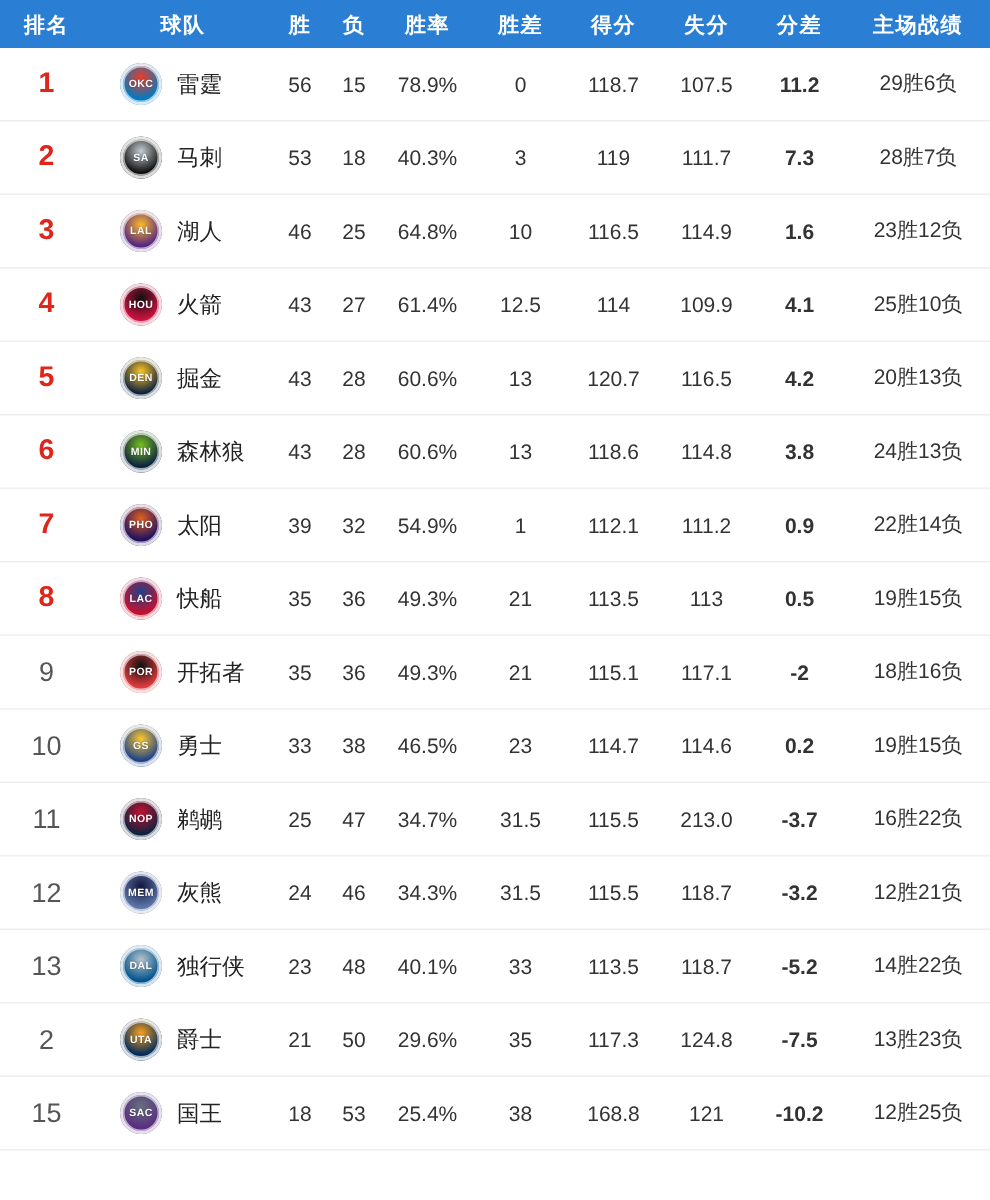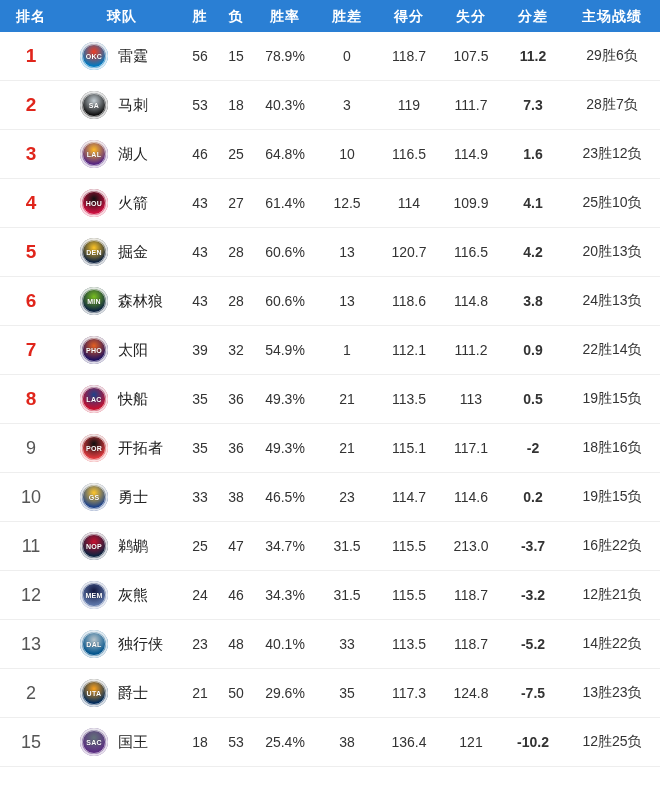--- a/index.html
+++ b/index.html
@@ -411,19 +411,19 @@
               <span class="logo-ring"></span>
               <span class="logo-txt">SAC</span>
             </span>
             <span class="team-name">国王</span>
           </div>
         </td>
         <td class="col-win num-muted">18</td>
         <td class="col-loss num-muted">53</td>
         <td class="col-pct num-muted">25.4%</td>
         <td class="col-gb num-muted">38</td>
-        <td class="col-pts num-muted">136.4</td>
+        <td class="col-pts num-muted">168.8</td>
         <td class="col-opp num-muted">121</td>
         <td class="col-diff num-muted">-10.2</td>
         <td class="col-home home-rec">12胜25负</td>
       </tr>
     </tbody>
 </table>
 
 </body></html>

